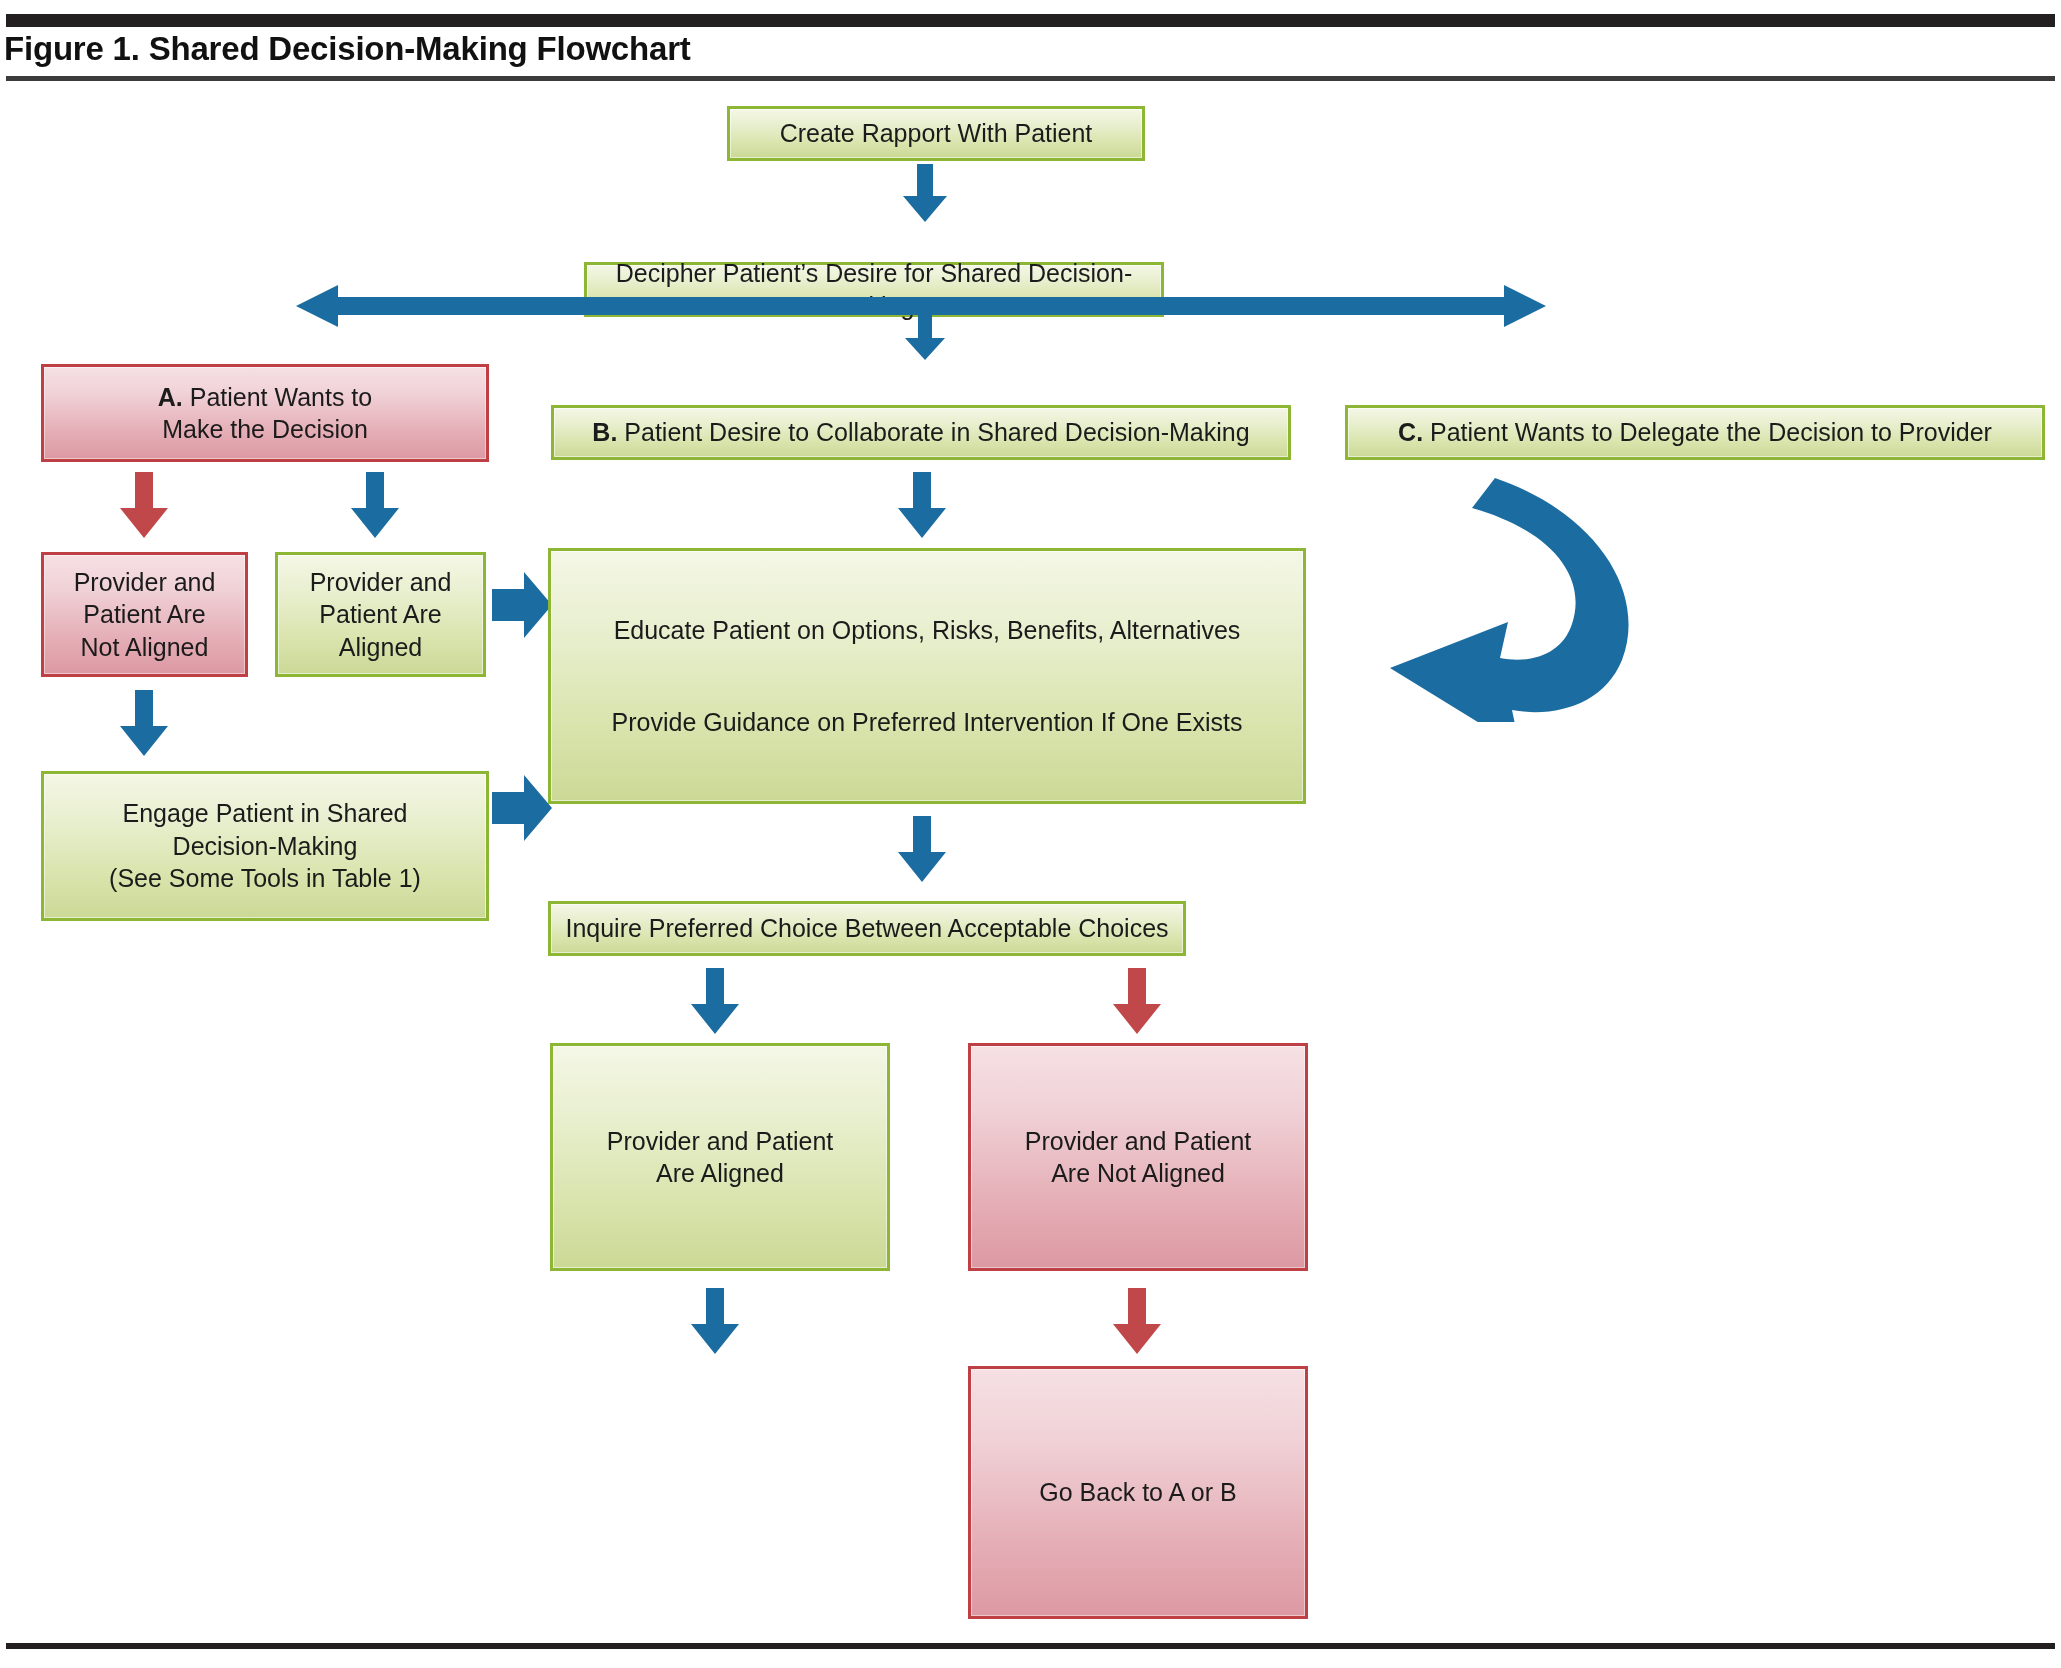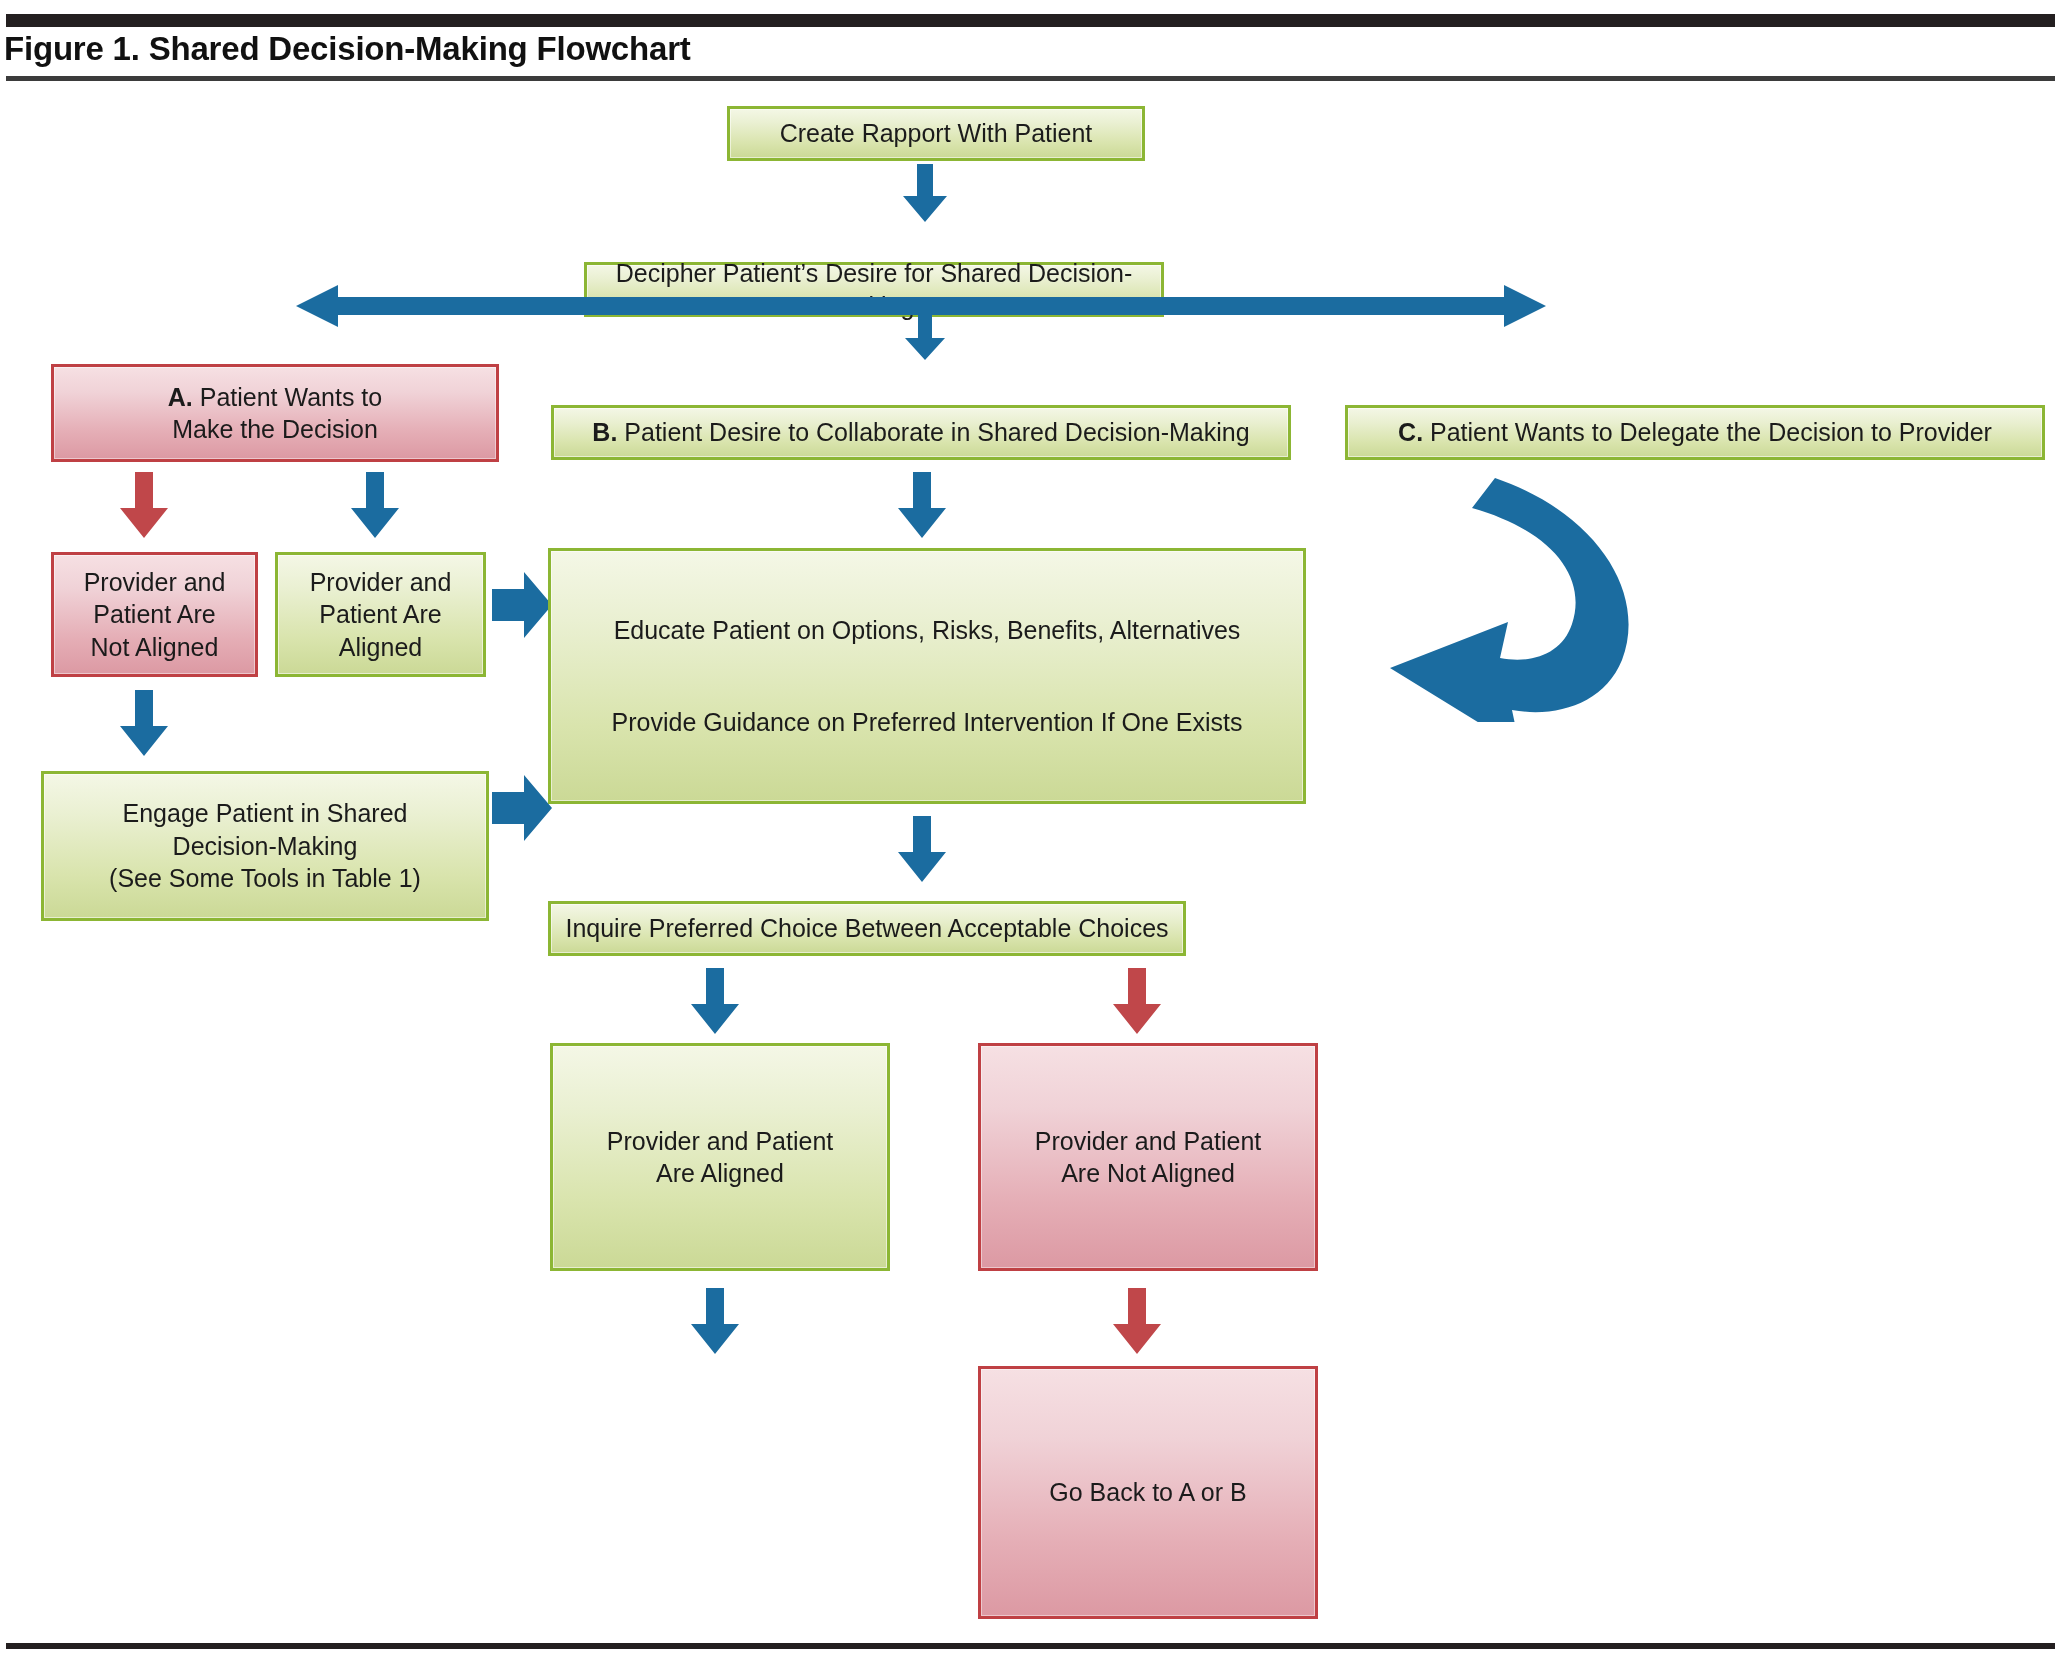--- a/index.html
+++ b/index.html
@@ -70,21 +70,20 @@
   }
   .node.green {
     background: linear-gradient(to bottom, #f4f7e6 0%, #eaf0d2 28%, #d9e4ad 70%, #cbd996 100%);
     border: 3px solid #8cb634;
     box-shadow: inset 0 0 0 1px rgba(255,255,255,0.55);
   }
   .node.red {
     background: linear-gradient(to bottom, #f6e0e3 0%, #f0d2d7 28%, #e5aeb6 70%, #dc99a3 100%);
     border: 3px solid #bf4044;
     box-shadow: inset 0 0 0 1px rgba(255,255,255,0.45);
-    margin-left: 10px;
   }
   .node b { font-weight: bold; }
   .node .lbl { display: block; }
 
   
   .arrow {
     position: absolute;
     display: block;
   }
   .arrow svg { display: block; width: 100%; height: 100%; }

